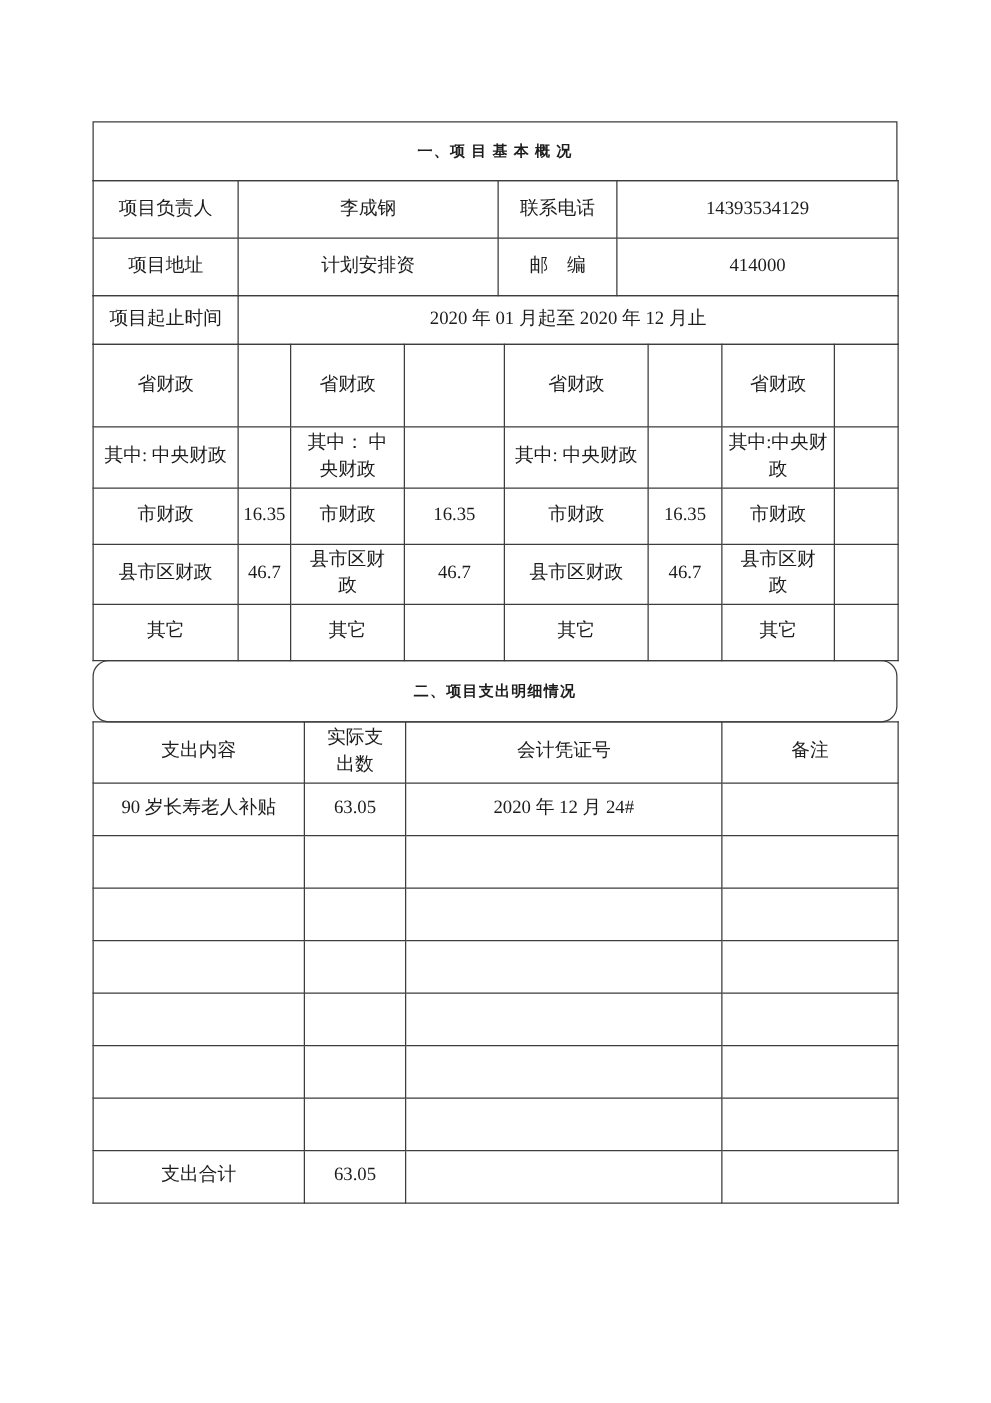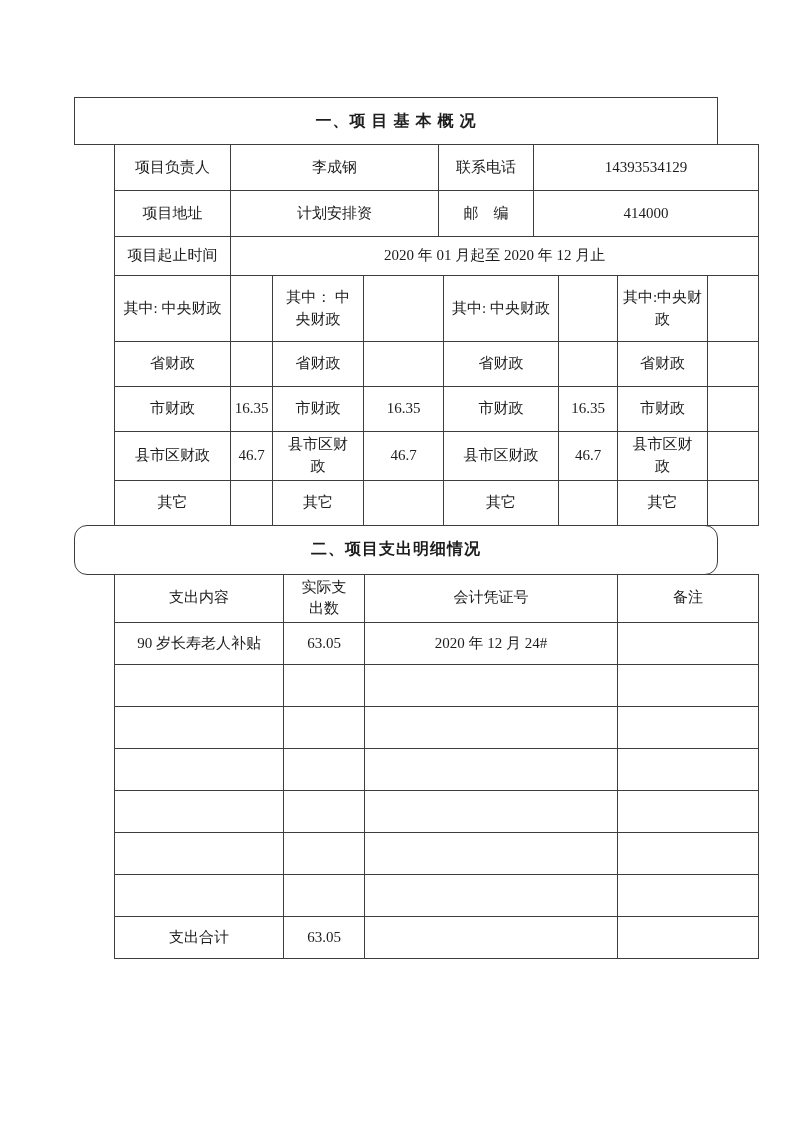--- a/index.html
+++ b/index.html
@@ -25,33 +25,32 @@
     width: 644px;
   }
   .doc > * + * { margin-top: -1px; }
 
   .title-row {
     border: 1px solid #3d3d3d;
     display: flex;
     align-items: center;
     justify-content: center;
     font-weight: bold;
-    font-size: 16px;
+    font-size: 12px;
     letter-spacing: 1px;
     white-space: pre;
     box-sizing: border-box;
   }
   .title-1 { height: 48px; }
   .title-2 { height: 50px; border-radius: 13px; }
 
   table {
     border-collapse: collapse;
     table-layout: fixed;
     width: 644px;
-    margin-left: 40px;
   }
   td {
     border: 1px solid #3d3d3d;
     text-align: center;
     vertical-align: middle;
     font-size: 15px;
     line-height: 1.45;
     padding: 2px 2px;
     white-space: pre-line;
     overflow: hidden;
@@ -113,39 +112,39 @@
           <col style="width:42px">
           <col style="width:91px">
         <col style="width:80px">
           <col style="width:115px">
           <col style="width:59px">
         <col style="width:90px">
           <col style="width:51px">
       </colgroup>
       <tbody>
           <tr>
+            <td>省财政</td>
+            <td></td>
+            <td>省财政</td>
+            <td></td>
+            <td>省财政</td>
+            <td></td>
+            <td>省财政</td>
+            <td></td>
+          </tr>
+          <tr>
             <td>其中: 中央财政</td>
             <td></td>
             <td>其中： 中
 央财政</td>
             <td></td>
             <td>其中: 中央财政</td>
             <td></td>
             <td>其中:中央财
 政</td>
-            <td></td>
-          </tr>
-          <tr>
-            <td>省财政</td>
-            <td></td>
-            <td>省财政</td>
-            <td></td>
-            <td>省财政</td>
-            <td></td>
-            <td>省财政</td>
             <td></td>
           </tr>
           <tr>
             <td>市财政</td>
             <td>16.35</td>
             <td>市财政</td>
             <td>16.35</td>
             <td>市财政</td>
             <td>16.35</td>
             <td>市财政</td>

